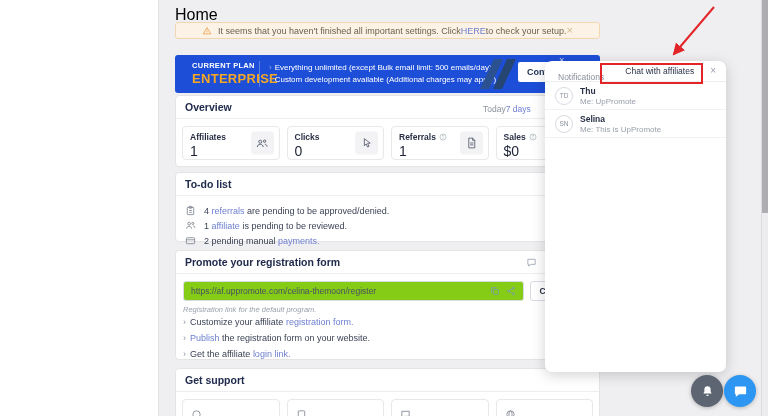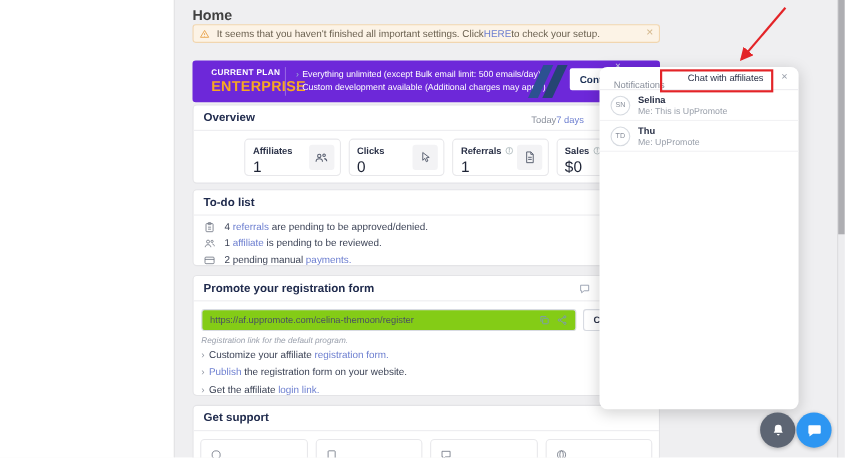--- a/index.html
+++ b/index.html
@@ -11,34 +11,34 @@
     background:#efeff1; border-left:1px solid #e3e3e5; }
 
   
   .scroll-track { position:absolute; right:0; top:0; width:7px; height:416px;
     background:#ededef; border-left:1px solid #dcdcde; z-index:40; }
   .scroll-thumb { position:absolute; right:0; top:0; width:6px; height:213px;
     background:#aeaeb2; }
 
   .content { position:absolute; left:175px; top:0; width:425px; }
 
-  .page-title { position:absolute; left:0; top:6px; font-size:13px; font-weight:bold;
-    color:#404040; }
+  .page-title { position:absolute; left:0; top:6px; font-size:16px; font-weight:normal;
+    color:#000000; }
 
   
   .warning-banner { position:absolute; left:0; top:22px; width:425px; height:17px;
     background:#fcf3e6; border:1px solid #f1d6b0; border-radius:3px;
-    display:flex; align-items:center; padding:0 5px; font-size:9px; color:#6b6150; }
+    display:flex; align-items:center; padding:0 26px; font-size:9px; color:#6b6150; }
   .warning-banner svg { margin-right:6px; flex:none; }
   .warn-link { color:#6d7fd0; cursor:pointer; }
   .warn-close { margin-left:auto; color:#d5b98f; font-size:11px; cursor:pointer; line-height:1; }
 
   
   .plan-banner { position:absolute; left:0; top:55px; width:425px; height:38px;
-    background:#6d28d9; border-radius:3px; color:#fff; overflow:hidden; }
+    background:#1d4ed8; border-radius:3px; color:#fff; overflow:hidden; }
   .plan-left { position:absolute; left:17px; top:6px; }
   .plan-label { font-size:7.5px; font-weight:bold; letter-spacing:.3px; }
   .plan-name { font-size:13px; font-weight:800; color:#f7a822; letter-spacing:.3px; margin-top:1px; }
   .plan-divider { position:absolute; left:84px; top:6px; width:1px; height:26px;
     background:rgba(255,255,255,.28); }
   .plan-features { position:absolute; left:94px; top:7px; font-size:8px; line-height:12px; }
   .plan-feature .chev { color:#9db1d4; margin-right:3px; }
   .plan-chevron1, .plan-chevron2 { position:absolute; top:4px; width:9px; height:30px;
     background:#2c5191; transform:skewX(-25deg); }
   .plan-chevron1 { left:312px; } .plan-chevron2 { left:325px; background:#254573; }
@@ -51,34 +51,34 @@
     border:1px solid #e4e4e7; border-radius:4px; }
   .card-header { height:23px; border-bottom:1px solid #ededf0; display:flex;
     align-items:center; padding:0 9px; position:relative; }
   .card-title { font-size:10.5px; font-weight:bold; color:#202b4d; }
 
   
   #overview-card { top:95px; height:72px; }
   .range { position:absolute; left:307px; top:8px; display:flex; font-size:8.5px; }
   .range-today { color:#8a909c; cursor:pointer; }
   .range-7days { color:#6d7fd0; cursor:pointer; }
-  .stats-row { display:flex; gap:7px; padding:7px 6px;margin-left:40px; }
+  .stats-row { display:flex; gap:7px; padding:7px 6px; }
   .stat-card { position:relative; flex:1; border:1px solid #e8e8eb; border-radius:4px;
     padding:5px 7px; height:34px; }
   .stat-label { font-size:8.5px; font-weight:bold; color:#2a3147; display:flex;
     align-items:center; gap:3px; }
   .stat-value { font-size:14px; color:#1d2335; margin-top:1px; }
   .stat-tile { position:absolute; right:5px; top:50%; transform:translateY(-50%);
     width:23px; height:23px; background:#f3f3f5; border-radius:3px;
     display:flex; align-items:center; justify-content:center; }
 
   
   #todo-card { top:172px; height:70px; }
   .todo-rows { padding:5px 9px; }
-  .todo-row { display:flex; align-items:flex-start; gap:8px; height:15px; font-size:9px; color:#3c4356; }
+  .todo-row { display:flex; align-items:flex-end; gap:8px; height:15px; font-size:9px; color:#3c4356; }
   .todo-row svg { flex:none; }
   .txt-link { color:#6d7fd0; cursor:pointer; }
 
   
   #promote-card { top:250px; height:110px; }
   .promote-bubble { position:absolute; right:62px; top:6px; }
   .promote-body { padding:7px 7px 0; }
   .url-row { display:flex; gap:6px; }
   .url-input { flex:1; height:20px; border:1px solid #d8dbe2; border-radius:3px;
     display:flex; align-items:center; padding:0 7px; font-size:8.5px; color:#4a5062; background:#84cc16; }
@@ -336,31 +336,31 @@
     </div>
   </div>
 
   <div class="chat-panel">
     <div class="chat-header">
       <span class="tab-notifications">Notifications</span>
       <span class="tab-chat">Chat with affiliates</span>
       <span class="chat-close">×</span>
     </div>
     <div class="conv-item">
+      <span class="conv-avatar">TD</span>
+      <span>
+        <div class="conv-name">Thu</div>
+        <div class="conv-msg">Me: UpPromote</div>
+      </span>
+    </div>
+    <div class="conv-item">
       <span class="conv-avatar">SN</span>
       <span>
         <div class="conv-name">Selina</div>
         <div class="conv-msg">Me: This is UpPromote</div>
-      </span>
-    </div>
-    <div class="conv-item">
-      <span class="conv-avatar">TD</span>
-      <span>
-        <div class="conv-name">Thu</div>
-        <div class="conv-msg">Me: UpPromote</div>
       </span>
     </div>
   </div>
 
   <div class="red-box"></div>
   <svg class="arrow-svg" width="75" height="65">
     <defs>
       <marker id="ah" markerWidth="8" markerHeight="8" refX="5" refY="3" orient="auto">
         <path d="M0,0 L6,3 L0,6 Z" fill="#e32428"></path>
       </marker>

